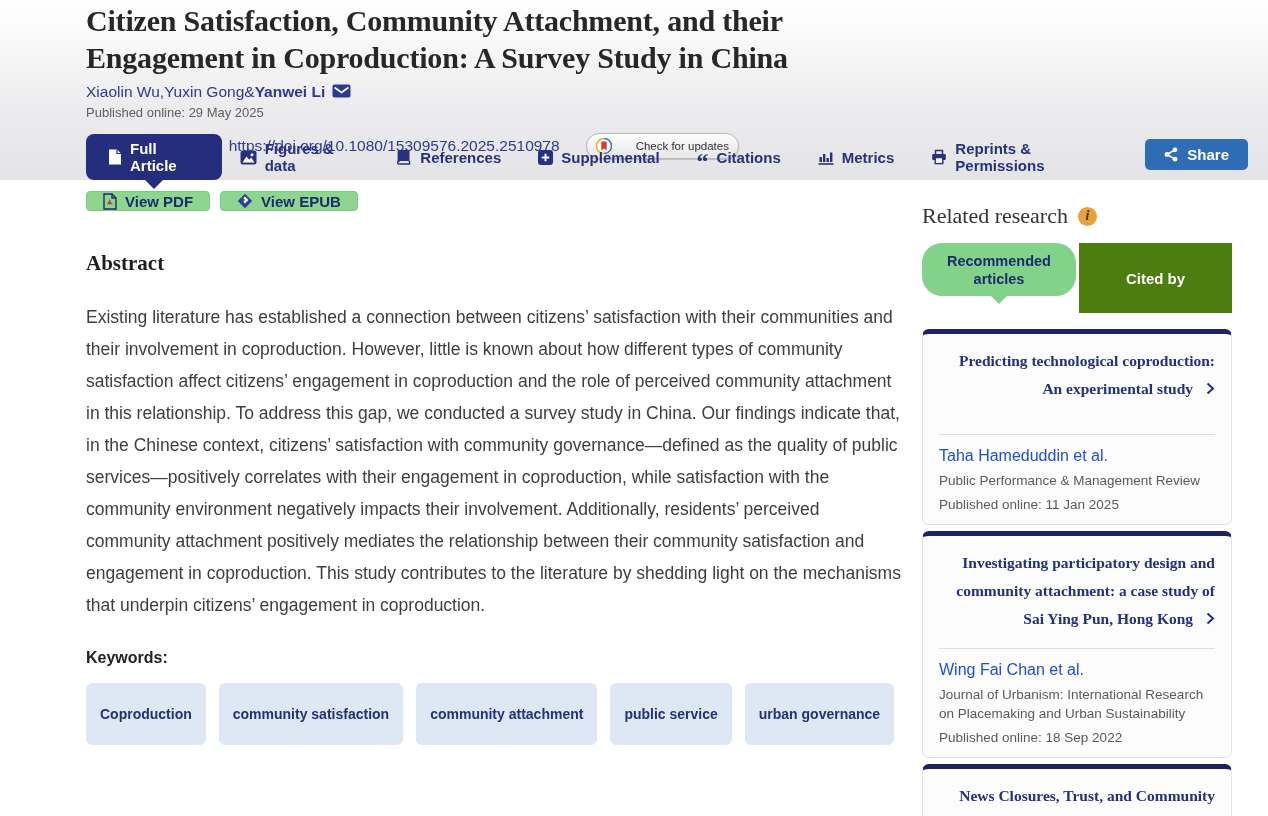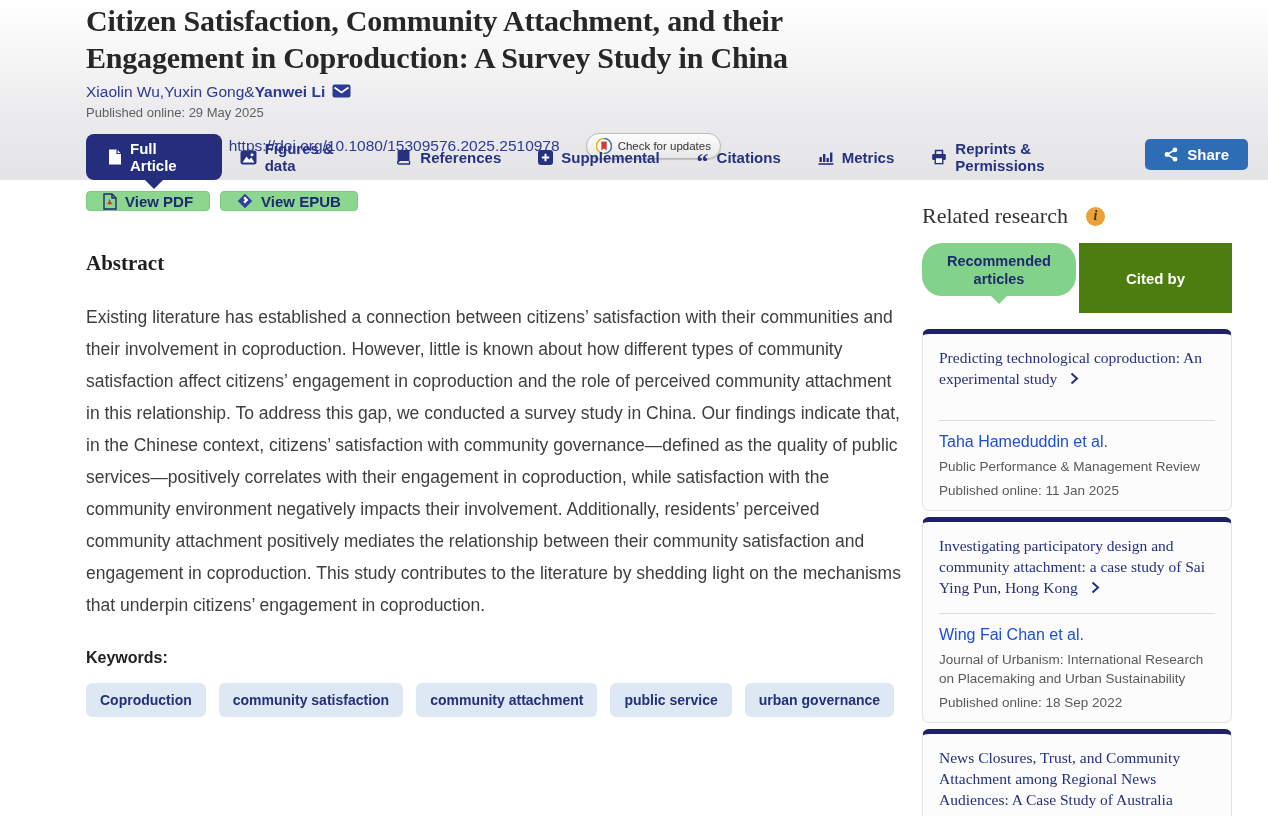--- a/index.html
+++ b/index.html
@@ -18,21 +18,21 @@
   .authors a { color:#2c3a96; }
   .authors .corr { font-weight:700; }
   .env { display:inline-block; margin-left:7px; position:relative; top:1px; }
   .published { margin-top:4px; font-size:13px; color:#5f5f5f; }
   .meta-row { margin-top:13px; display:flex; align-items:center; }
   .meta-link { display:inline-flex; align-items:center; gap:7px; color:#2c3a96;
     font-size:15.5px; }
   .quote-glyph { font-family:"Liberation Serif",serif; font-weight:700; font-size:24px;
     line-height:10px; position:relative; top:4px; color:#2c3a96; }
   .doi-link { }
-  .check-btn { margin-left:26px; display:inline-flex; align-items:center; gap:6px;
+  .check-btn { margin-left:26px; display:inline-flex; align-items:center; gap:24px;
     padding:4px 9px; font-size:11.5px; color:#333;
     background:linear-gradient(#fdfdfd,#e7e7e7); border:1px solid #b9b9b9;
     border-radius:13px; box-shadow:0 1px 1px rgba(0,0,0,.18); }
 
   
   .tabbar { position:absolute; left:86px; right:20px; bottom:0; display:flex;
     align-items:center; }
   .tab { display:flex; align-items:center; gap:8px; height:46px; padding:0 2px;
     margin-right:33px; font-size:15px; font-weight:700; color:#263180; }
   .tab svg { flex:0 0 auto; }
@@ -55,42 +55,42 @@
     border:1px solid #7cc981; border-radius:4px; padding:0 16px; height:20px;
     font-size:15px; font-weight:700; color:#1e2a6e; }
 
   .abstract-h { margin-top:40px; font-family:"Liberation Serif","DejaVu Serif",serif;
     font-weight:700; font-size:21px; color:#1e1e1e; }
   .abstract-p { margin-top:25px; font-size:17.5px; line-height:32px; color:#3e3e3e; }
 
   .kw-label { margin-top:28px; font-size:16px; font-weight:700; color:#222; }
   .chips { margin-top:16px; display:flex; gap:13px; }
   .chip { background:#dee7f4; color:#23307c; font-size:14px; font-weight:700;
-    padding:9px 14px; border-radius:6px; white-space:nowrap; }
+    padding:23px 14px; border-radius:6px; white-space:nowrap; }
 
   
   .rel-h { margin-top:12px; font-family:"Liberation Serif","DejaVu Serif",serif;
-    font-size:22px; color:#333; display:flex; align-items:center; gap:18px; }
+    font-size:22px; color:#333; display:flex; align-items:center; gap:10px; }
   .info-icon { width:19px; height:19px; border-radius:50%; background:#e9a13b;
     color:#43300d; font-family:"Liberation Serif",serif; font-weight:700; font-style:italic;
     font-size:14px; display:flex; align-items:center; justify-content:center; }
   .rel-tabs { display:flex; gap:3px; margin-top:14px; }
   .rtab-rec { width:154px; height:53px; background:#82d389; color:#1c2a6e;
     font-weight:700; font-size:14.5px; border-radius:20px; display:flex; align-items:center;
     justify-content:center; text-align:center; line-height:18px; position:relative; z-index:3; }
   .rtab-rec::after { content:""; position:absolute; left:50%; bottom:-8px;
     transform:translateX(-50%); border:8px solid transparent; border-bottom:0;
     border-top:8px solid #82d389; }
   .rtab-cited { flex:1; height:70px; background:#4d7c0f; color:#fff; font-weight:700;
     font-size:15px; border-radius:0; display:flex; align-items:center; justify-content:center; }
   .cards { margin-top:16px; }
   .card { background:#fcfcfd; border:1px solid #e3e3e6; border-top:5px solid #1c2264;
     border-radius:7px; margin-bottom:6px; padding:13px 16px 12px; }
-  .card-title { font-family:"Liberation Serif","DejaVu Serif",serif; font-weight:400;
-    font-size:15.5px; line-height:21px; color:#24307c; display:block; }
+  .card-title { font-family:"Liberation Serif","DejaVu Serif",serif; font-weight:700;
+    font-size:15.5px; line-height:28px; color:#24307c; display:block;text-align:right; }
   .card-title .chev { display:inline-block; margin-left:9px; position:relative; top:1px; }
   .card-divider { height:1px; background:#ddd; margin:15px 0 12px; }
   .card-author { font-size:16px; color:#1d4ed8; }
   .card-journal { font-size:13.5px; color:#5a5a5a; line-height:19px; margin-top:6px; }
   .card-published { font-size:13.5px; color:#5a5a5a; margin-top:7px; }
   .card .spacer { height:16px; }
 </style>
 </head>
 <body>
 

